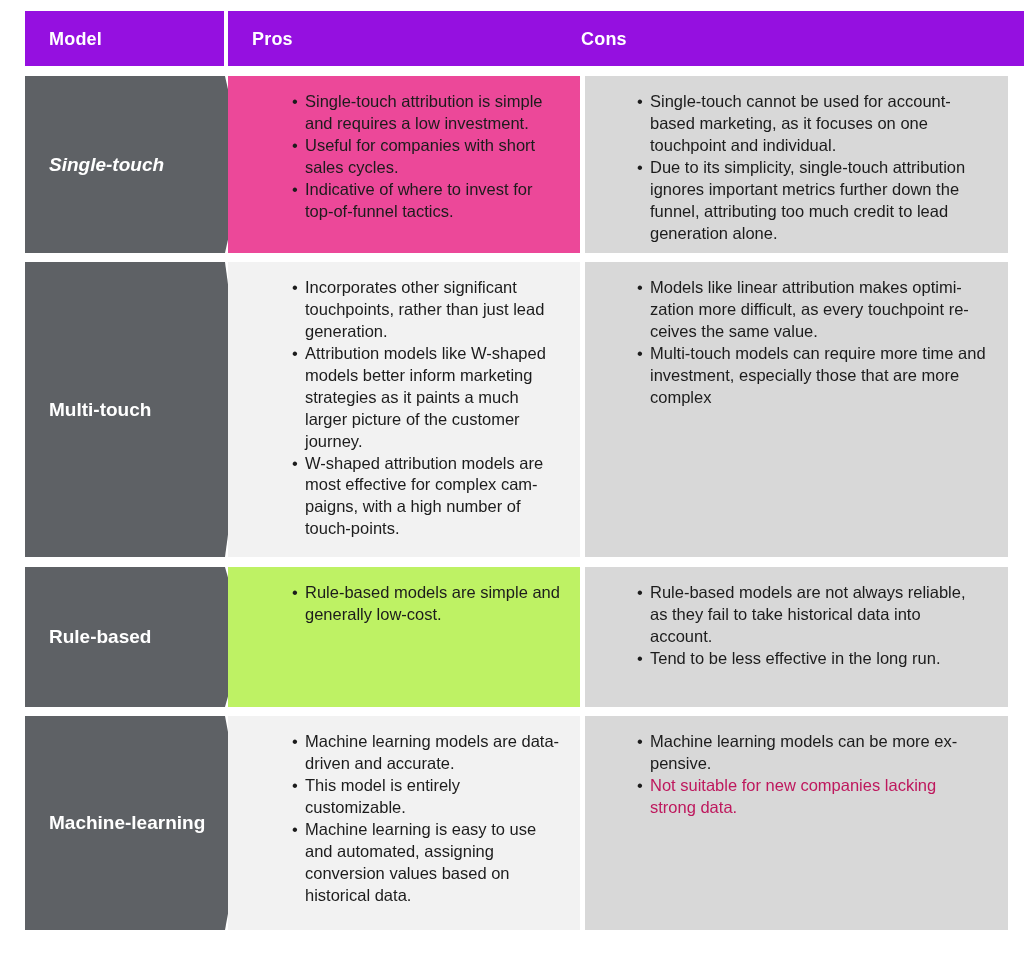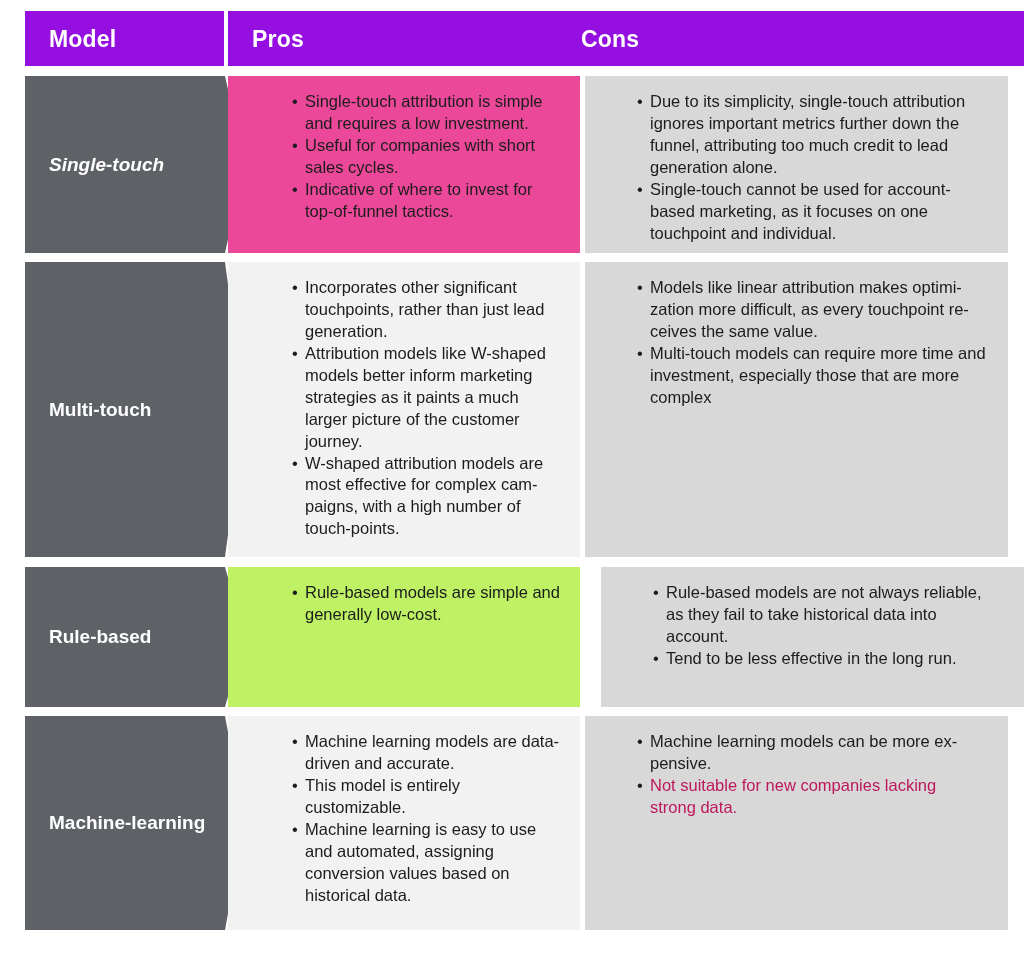--- a/index.html
+++ b/index.html
@@ -35,21 +35,21 @@
     height: 55px;
     background: #9510e0;
     box-sizing: border-box;
   }
   .header-cell .header-label {
     position: absolute;
     left: 24px;
     top: 50%;
     transform: translateY(-50%);
     color: #ffffff;
-    font-size: 23px;
+    font-size: 18px;
     font-weight: bold;
     letter-spacing: 0.2px;
     line-height: 1;
     white-space: nowrap;
   }
   .hc-model { left: 0px;   width: 199px; }
   .hc-pros  { left: 203px; width: 352px; }
   .hc-cons  { left: 532px; width: 505px; }
 
   
@@ -155,22 +155,22 @@
     </div>
     <div class="cell-pros" style="background: #ec4899;">
       <ul class="bullet-list">
         <li class="bullet-item" style="color: rgb(28, 28, 28);">Single-touch attribution is simple and requires a low investment.</li>
         <li class="bullet-item" style="color: rgb(28, 28, 28);">Useful for companies with short sales cycles.</li>
         <li class="bullet-item" style="color: rgb(28, 28, 28);">Indicative of where to invest for top-of-funnel tactics.</li>
       </ul>
     </div>
     <div class="cell-cons" style="background: rgb(216, 216, 216);">
       <ul class="bullet-list">
+        <li class="bullet-item" style="color: rgb(28, 28, 28);">Single-touch cannot be used for account-based marketing, as it focuses on one touchpoint and individual.</li>
         <li class="bullet-item" style="color: rgb(28, 28, 28);">Due to its simplicity, single-touch attribution ignores important metrics further down the funnel, attributing too much credit to lead generation alone.</li>
-        <li class="bullet-item" style="color: rgb(28, 28, 28);">Single-touch cannot be used for account-based marketing, as it focuses on one touchpoint and individual.</li>
       </ul>
     </div>
   </div>
 
   <div class="data-row" id="row-1" style="top: 262px; height: 295px;">
     <div class="cell-model" style="background: rgb(94, 97, 101);">
       <span class="model-label" style="color: rgb(255, 255, 255);">Multi-touch</span>
     </div>
     <div class="cell-pros" style="background: rgb(242, 242, 242);">
       <ul class="bullet-list">
@@ -189,21 +189,21 @@
 
   <div class="data-row" id="row-2" style="top: 567px; height: 140px;">
     <div class="cell-model" style="background: rgb(94, 97, 101);">
       <span class="model-label" style="color: rgb(255, 255, 255); text-align: right;">Rule-based</span>
     </div>
     <div class="cell-pros" style="background: #bef264;">
       <ul class="bullet-list">
         <li class="bullet-item" style="color: rgb(28, 28, 28);">Rule-based models are simple and generally low-cost.</li>
       </ul>
     </div>
-    <div class="cell-cons" style="background: rgb(216, 216, 216); margin-left: 16px;">
+    <div class="cell-cons" style="background: rgb(216, 216, 216);">
       <ul class="bullet-list">
         <li class="bullet-item" style="color: rgb(28, 28, 28);">Rule-based models are not always reliable, as they fail to take historical data into account.</li>
         <li class="bullet-item" style="color: rgb(28, 28, 28);">Tend to be less effective in the long run.</li>
       </ul>
     </div>
   </div>
 
   <div class="data-row" id="row-3" style="top: 716px; height: 214px;">
     <div class="cell-model" style="background: rgb(94, 97, 101);">
       <span class="model-label" style="color: rgb(255, 255, 255);">Machine-learning</span>

